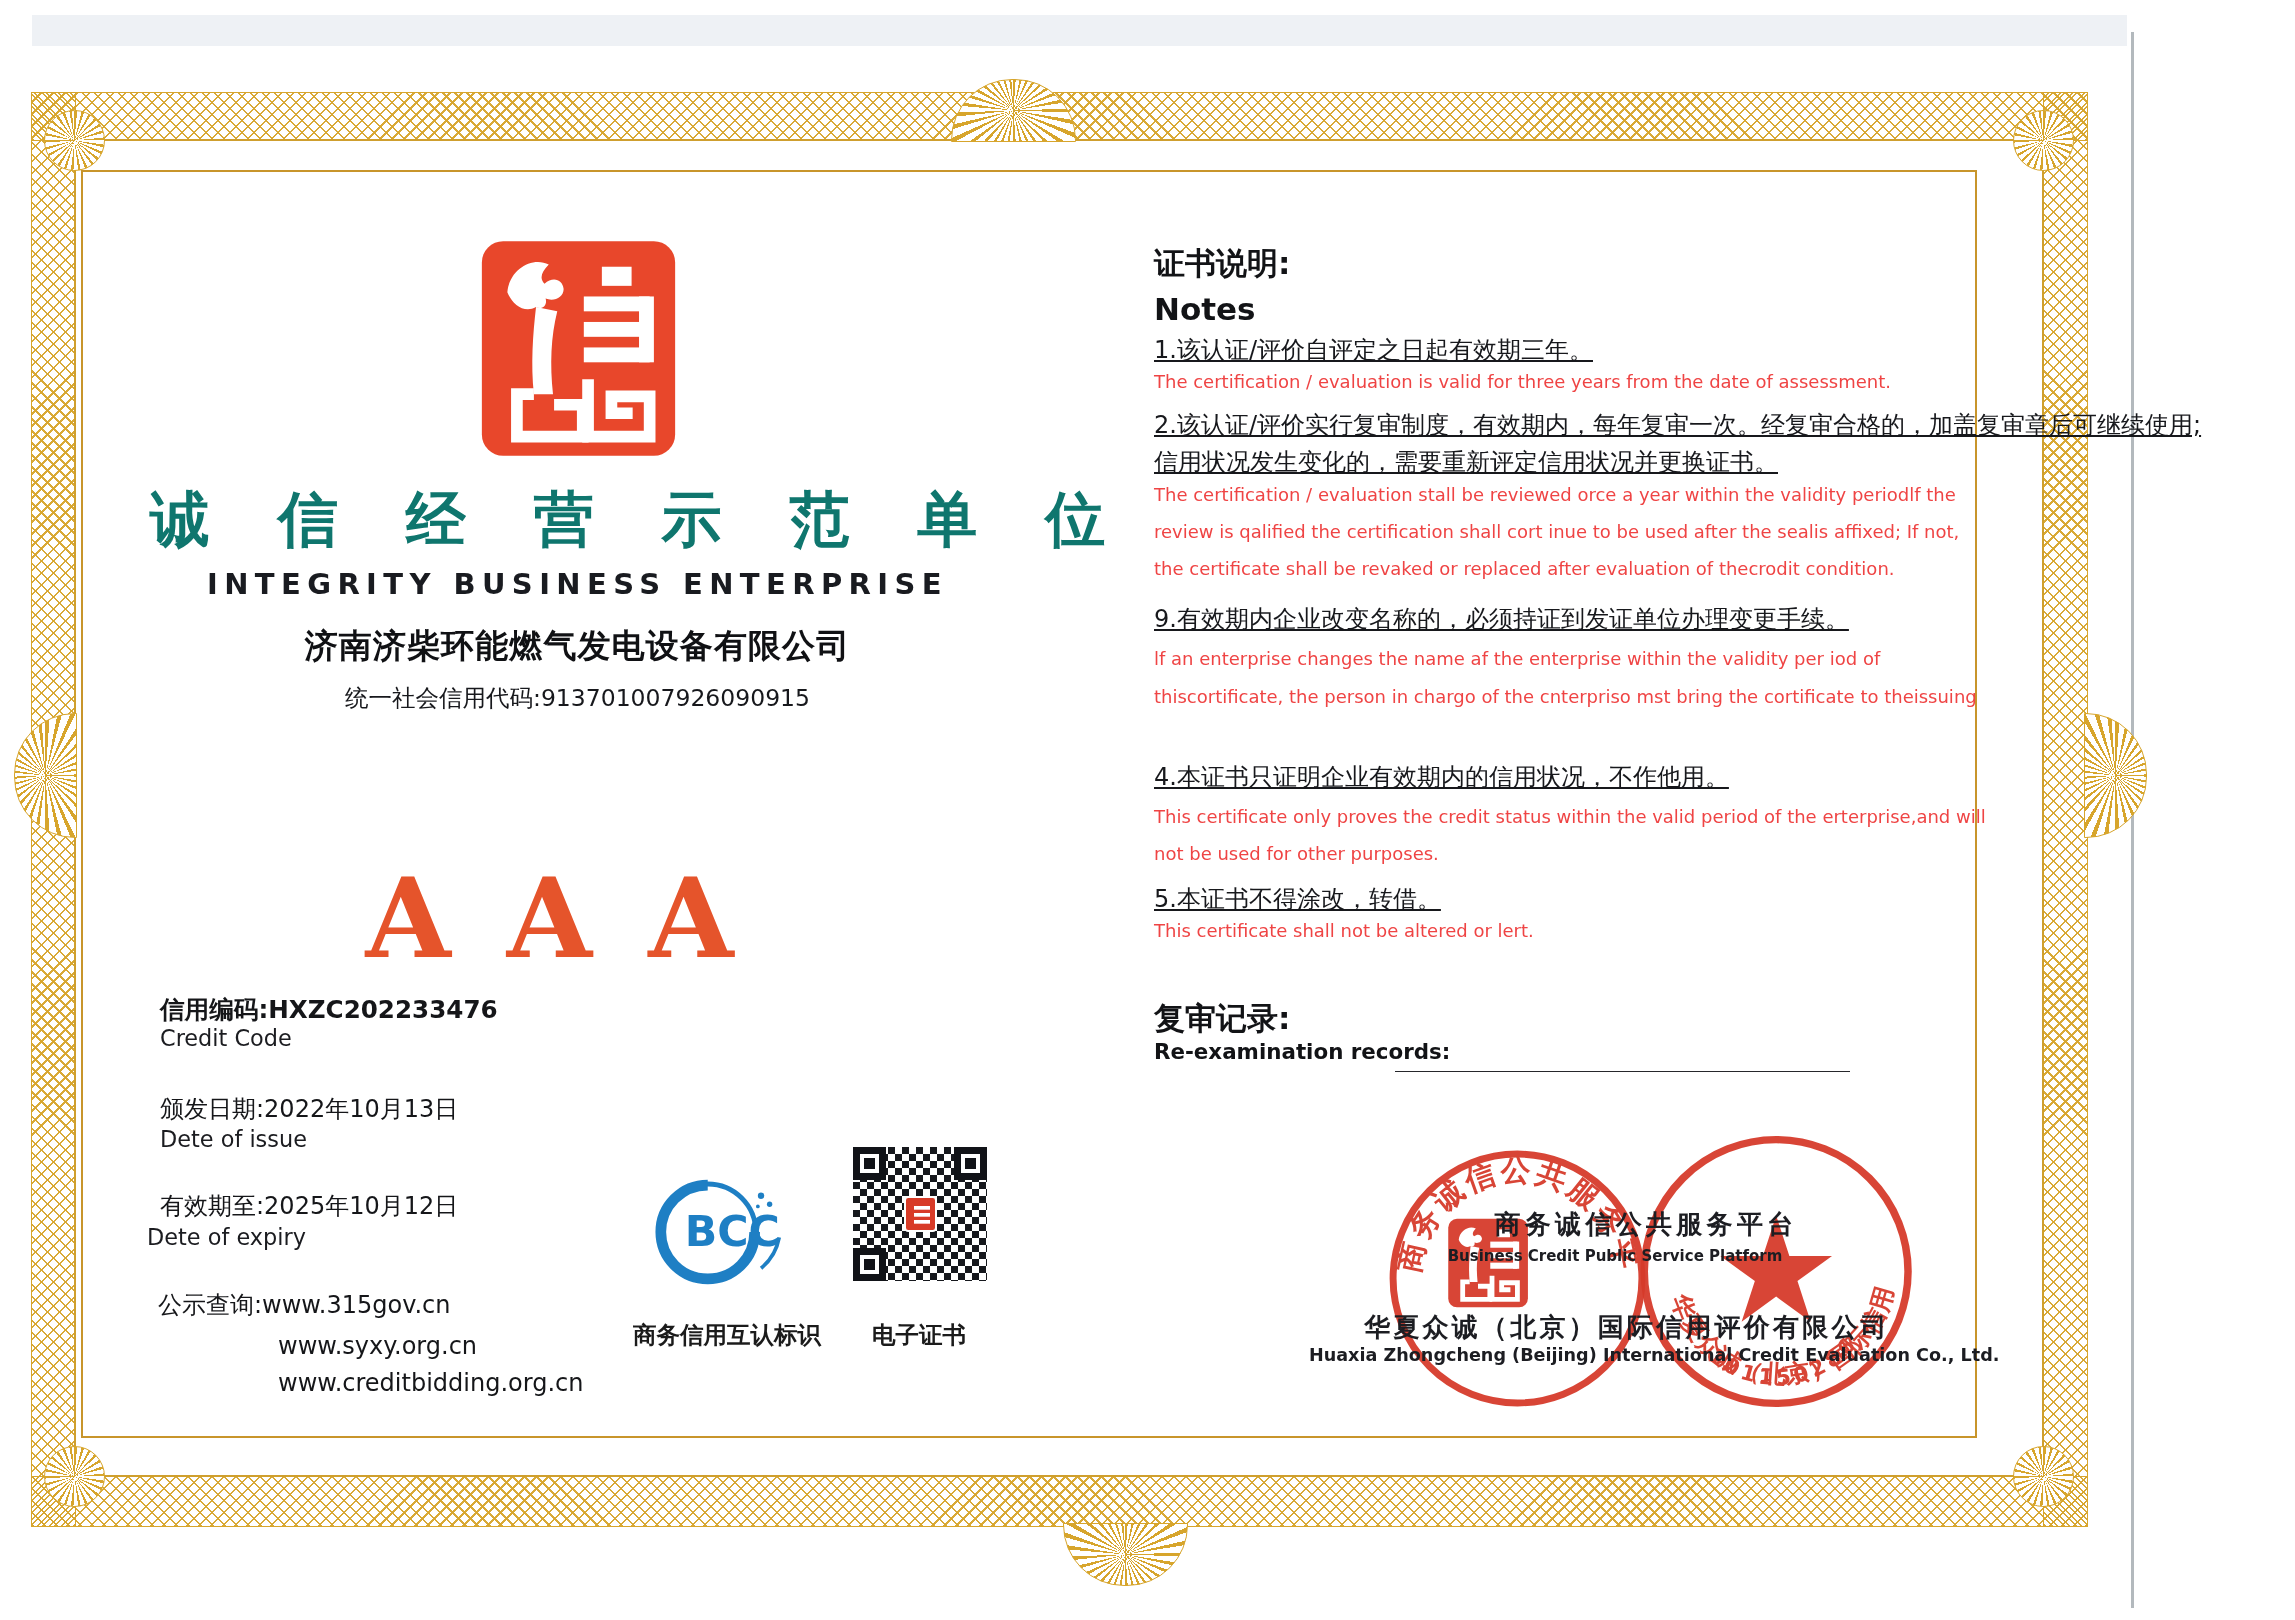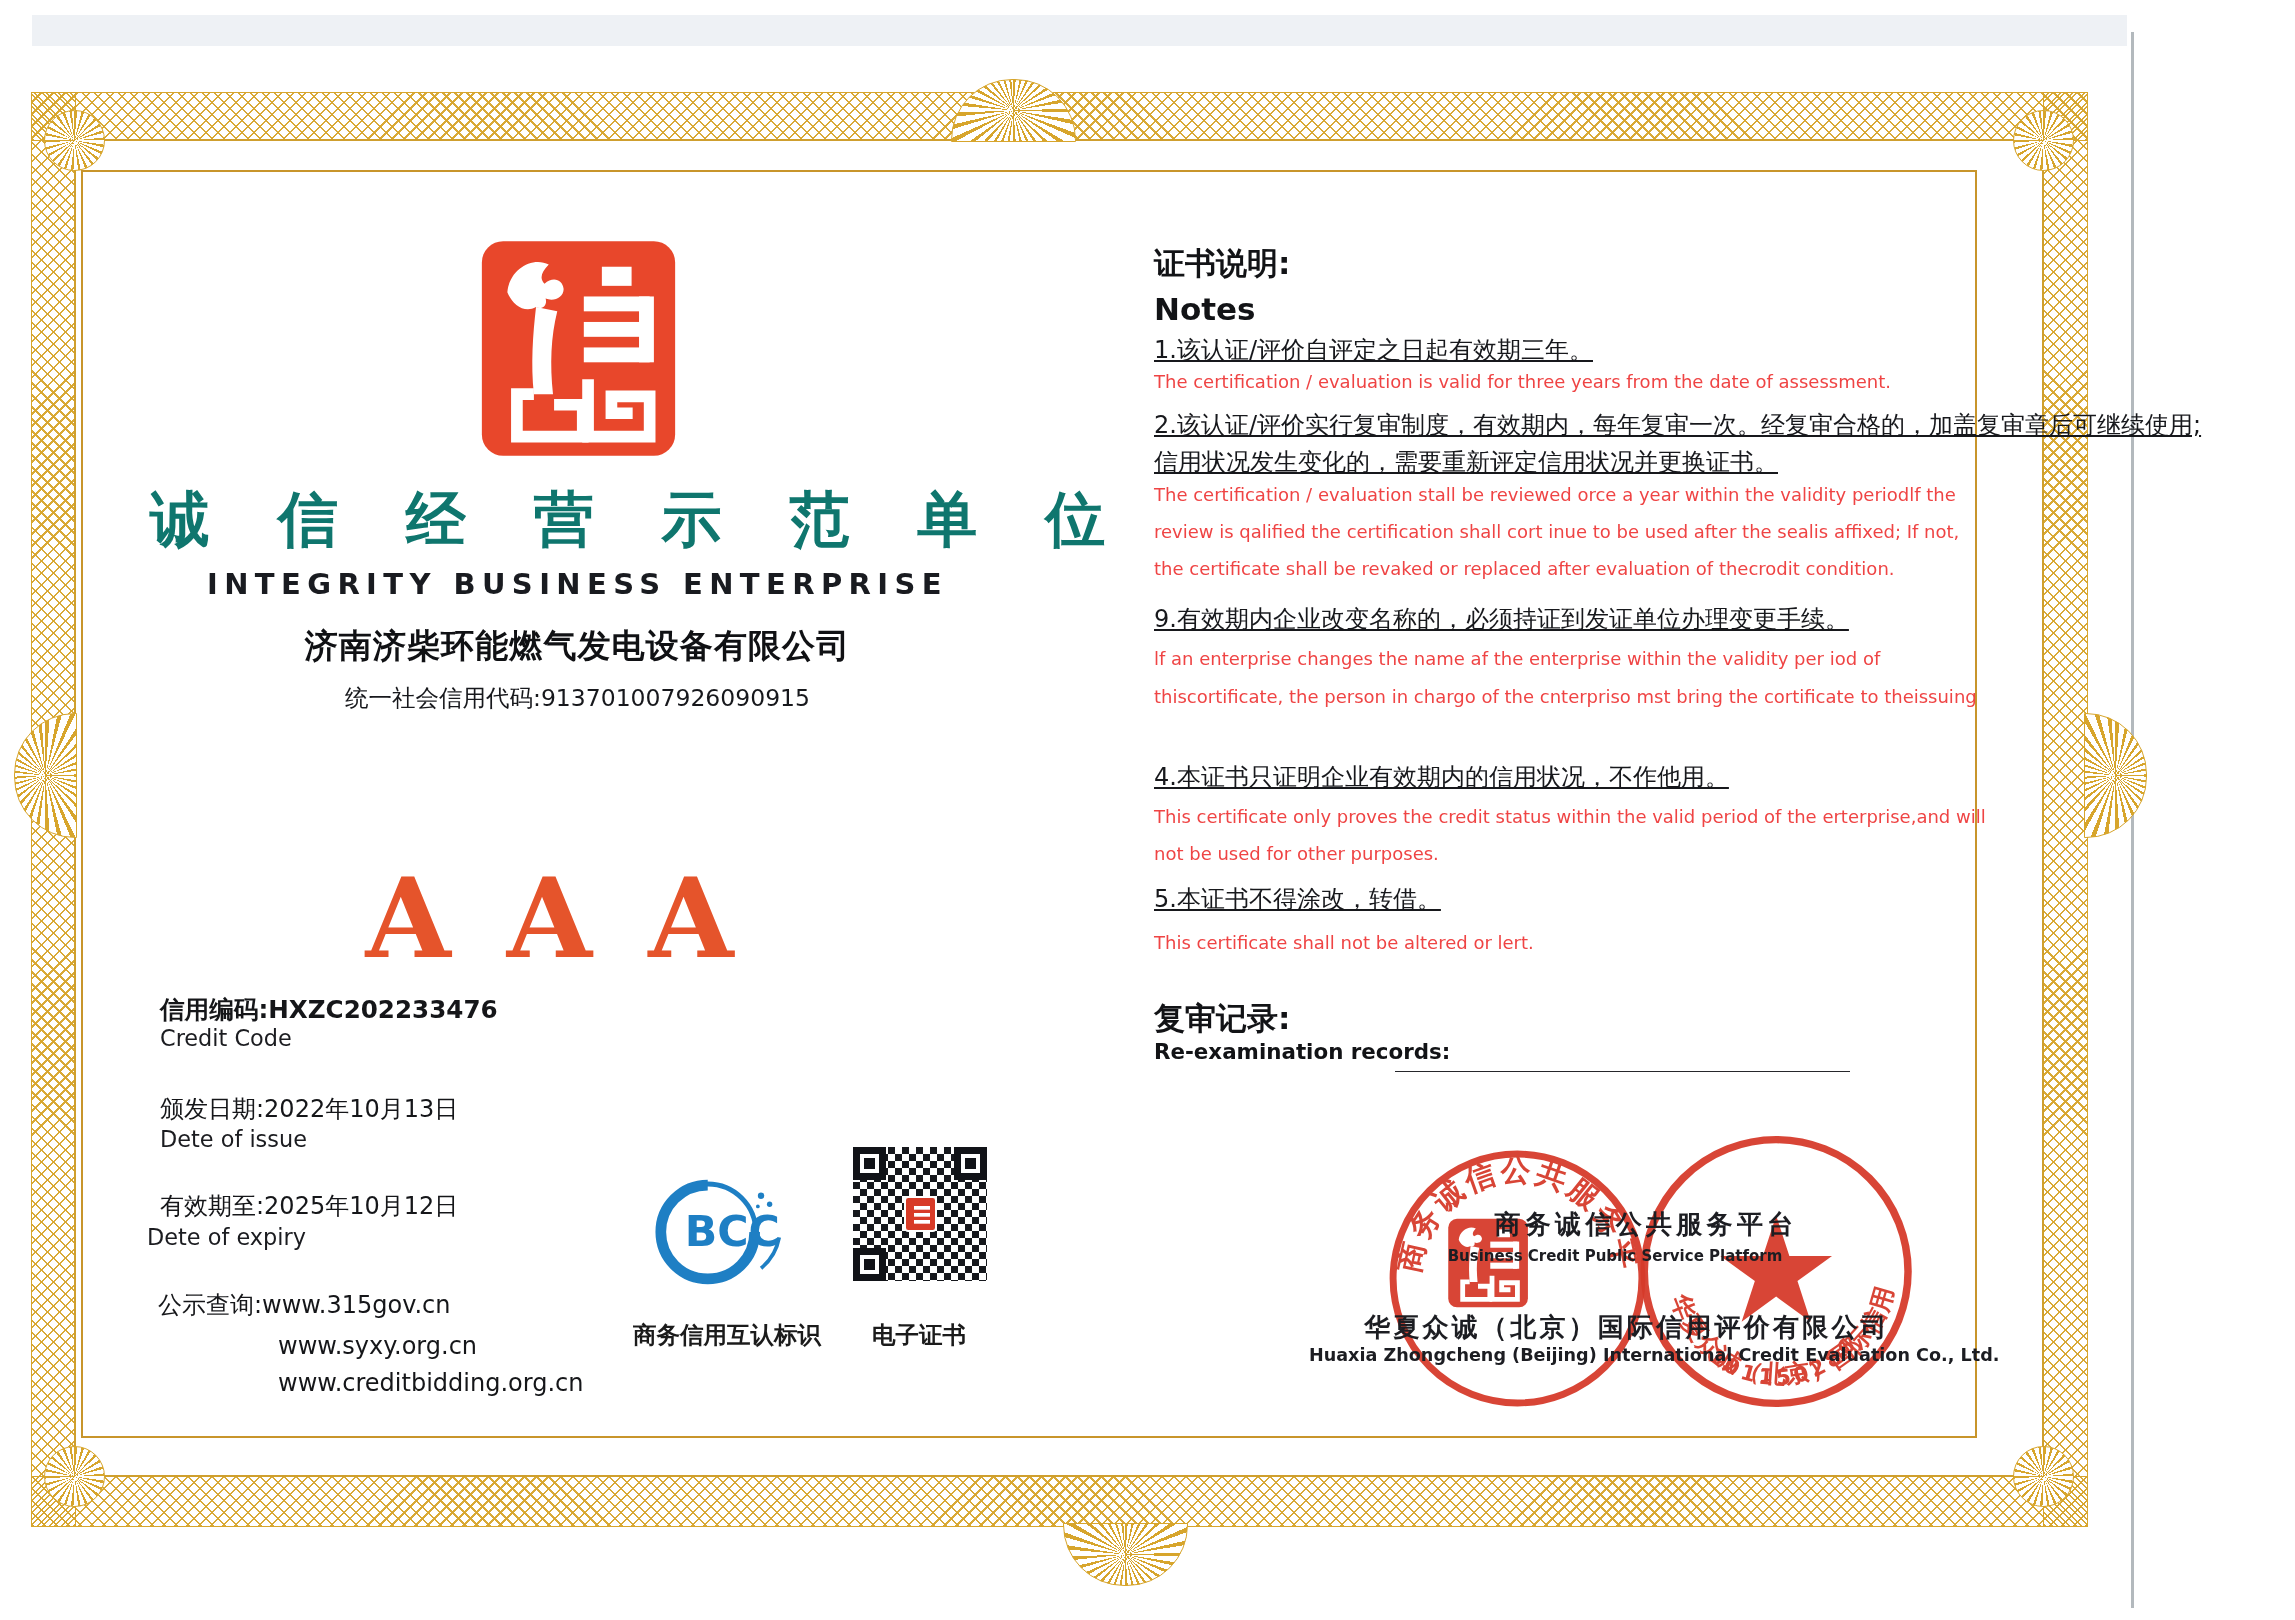--- a/index.html
+++ b/index.html
@@ -159,21 +159,21 @@
   <div class="abs nl en" style="top:484px;">The certification / evaluation stall be reviewed orce a year within the validity periodlf the</div>
   <div class="abs nl en" style="top:521px;">review is qalified the certification shall cort inue to be used after the sealis affixed; If not,</div>
   <div class="abs nl en" style="top:558px;">the certificate shall be revaked or replaced after evaluation of thecrodit condition.</div>
   <div class="abs nl cn" style="top:603px;">9.有效期内企业改变名称的，必须持证到发证单位办理变更手续。</div>
   <div class="abs nl en" style="top:648px;">lf an enterprise changes the name af the enterprise within the validity per iod of</div>
   <div class="abs nl en" style="top:686px;">thiscortificate, the person in chargo of the cnterpriso mst bring the cortificate to theissuing</div>
   <div class="abs nl cn" style="top:761px;">4.本证书只证明企业有效期内的信用状况，不作他用。</div>
   <div class="abs nl en" style="top:806px;">This certificate only proves the credit status within the valid period of the erterprise,and will</div>
   <div class="abs nl en" style="top:843px;">not be used for other purposes.</div>
   <div class="abs nl cn" style="top:883px;">5.本证书不得涂改，转借。</div>
-  <div class="abs nl en" style="top:920px;margin-top:12px;">This certificate shall not be altered or lert.</div>
+  <div class="abs nl en" style="top:920px;">This certificate shall not be altered or lert.</div>
 
   <div class="abs nh" style="top:998px;">复审记录:</div>
   <div class="abs nh" style="top:1039px;font-size:21.4px;">Re-examination records:</div>
   <div class="abs review-line"></div>
 
   <div class="abs seal" style="left:1376px;top:1137px;">
     <svg width="283" height="283" viewBox="0 0 530 530">
       <defs>
         <path id="arcL" d="M 82 265 A 183 183 0 0 1 448 265"></path>
       </defs>

